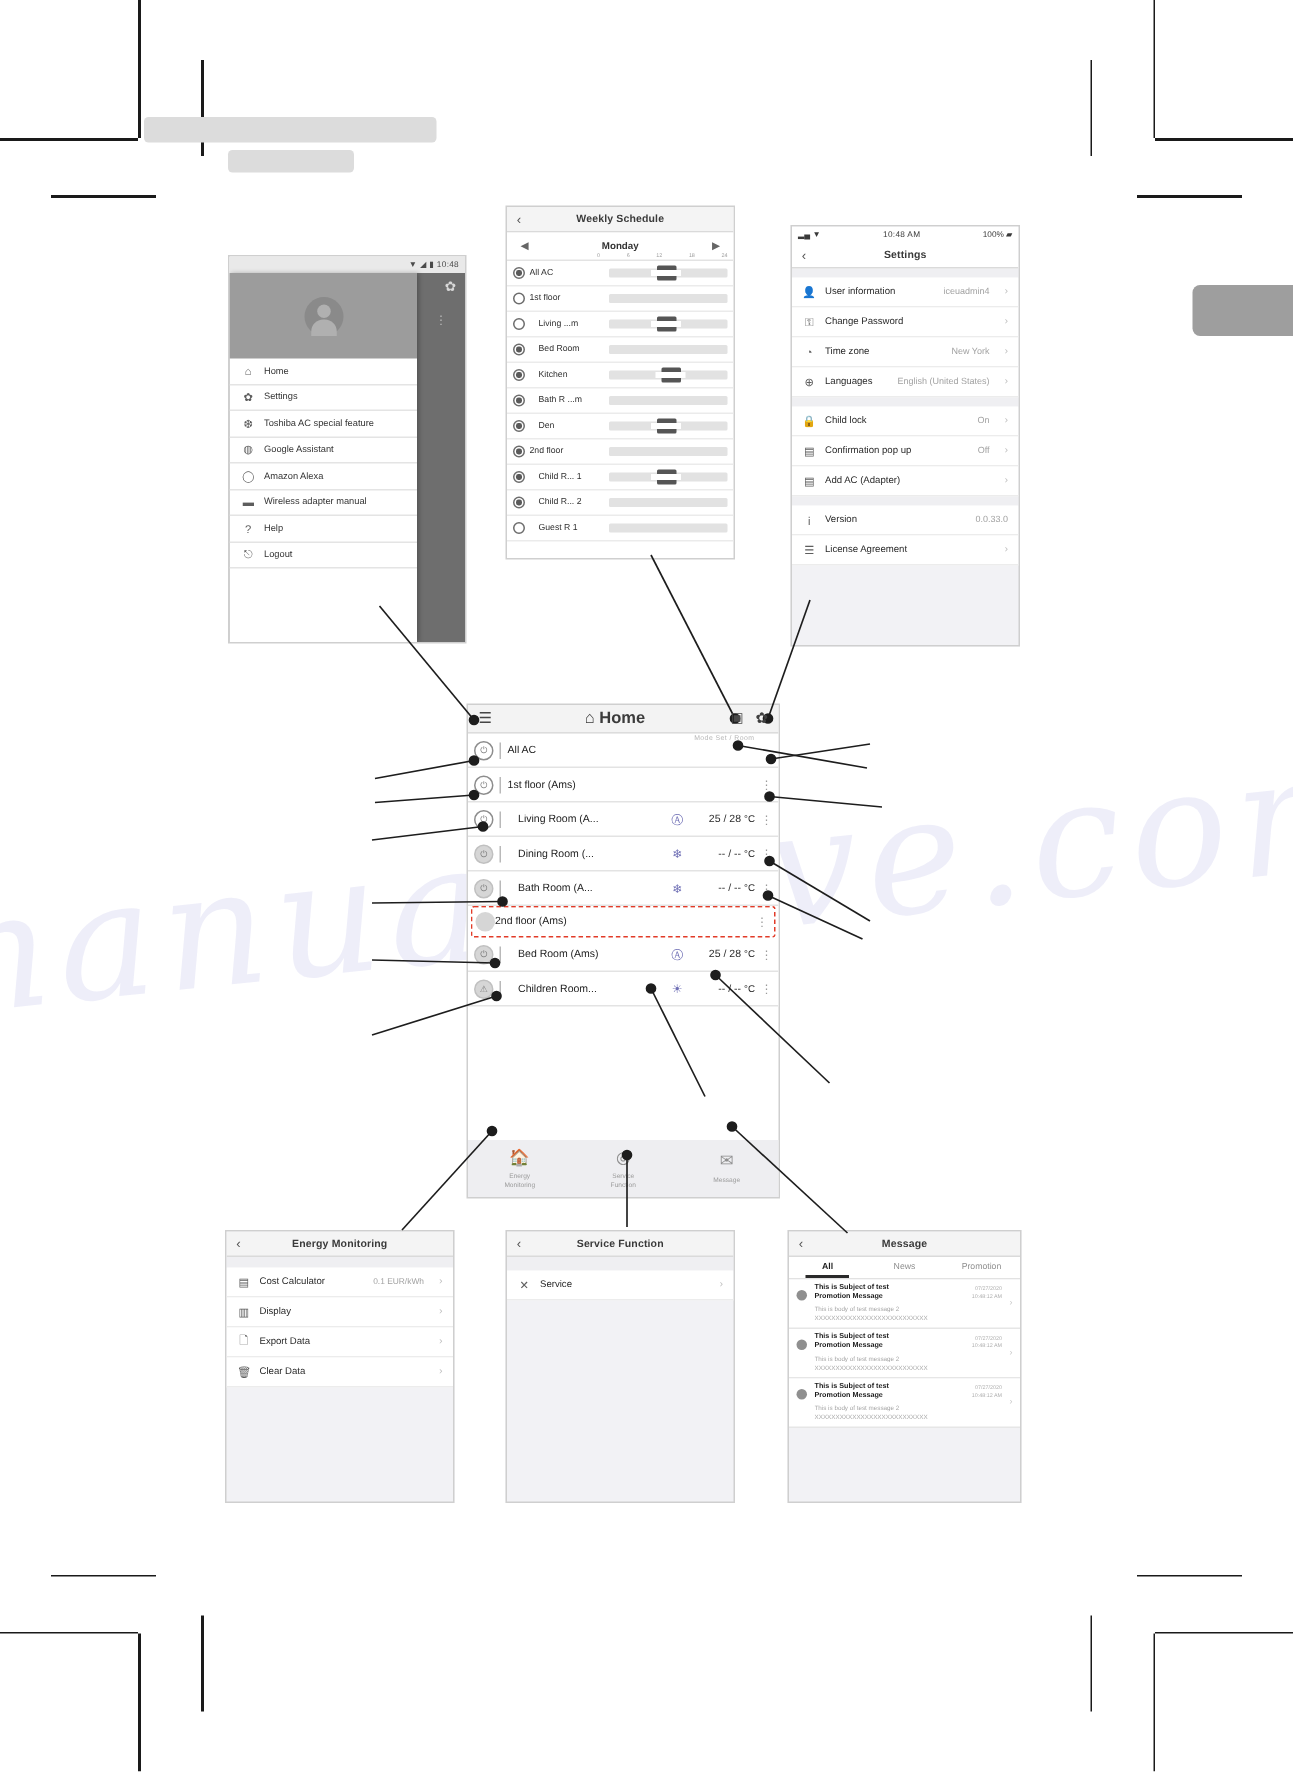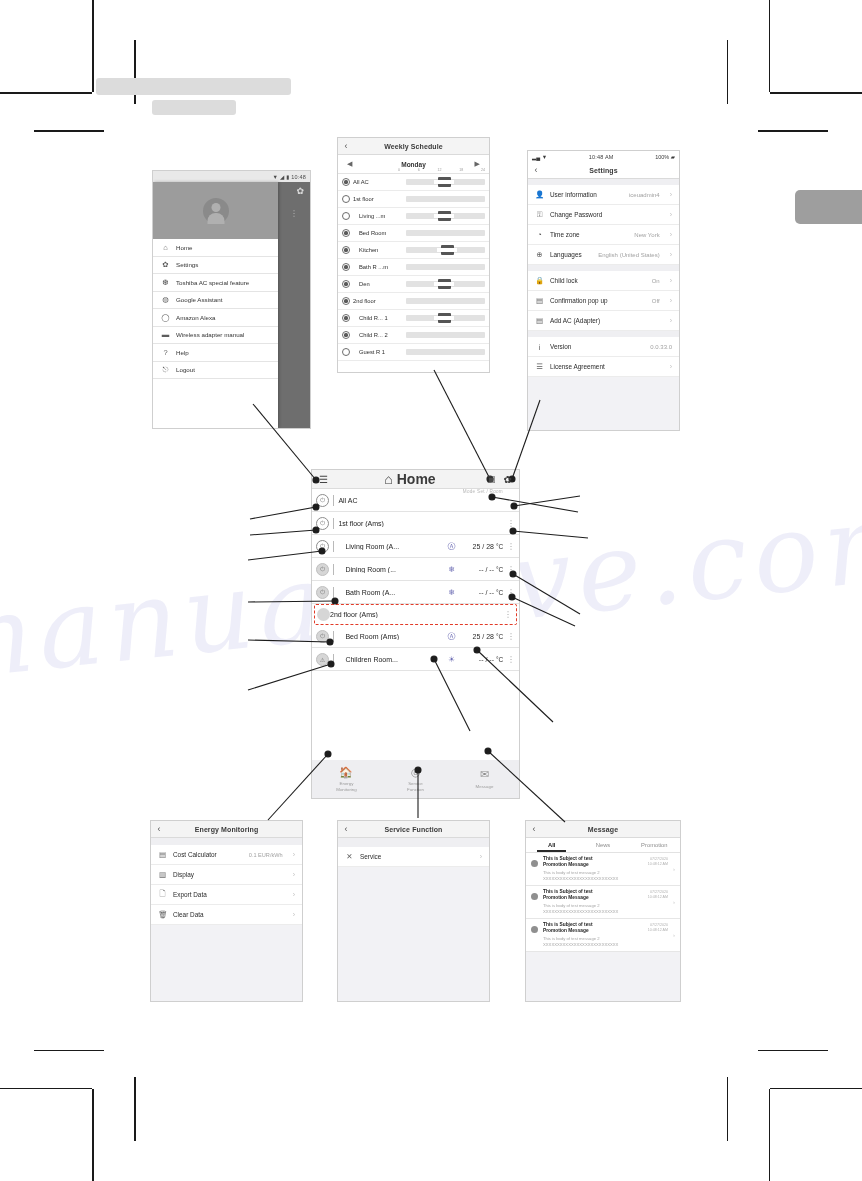--- a/index.html
+++ b/index.html
@@ -133,21 +133,21 @@
 
   
   #p-home { left:311px; top:469px; width:209px; height:330px; }
   #p-home .hbar {
     height:19px; background:#f3f3f3; border-bottom:1px solid #dcdcdc;
     display:flex; align-items:center; position:relative;
   }
   #p-home .hbar .ham { margin-left:7px; font-size:10px; color:#454545; letter-spacing:0; }
   #p-home .hbar .ht {
     position:absolute; left:0; right:11px; text-align:center;
-    font-size:14px; color:#3b3b3b; font-weight:bold;
+    font-size:11px; color:#3b3b3b; font-weight:bold;
   }
   #p-home .hbar .hi { margin-left:auto; display:flex; gap:8px; padding-right:7px; z-index:3;}
   #p-home .body { background:#fff; }
   #p-home .hrow {
     height:23px; display:flex; align-items:center;
     border-bottom:1px solid #e3e3e3; font-size:7px; color:#222;
     position:relative; padding-right:4px;
   }
   #p-home .pw {
     width:13px; height:13px; border-radius:50%; flex:none;

